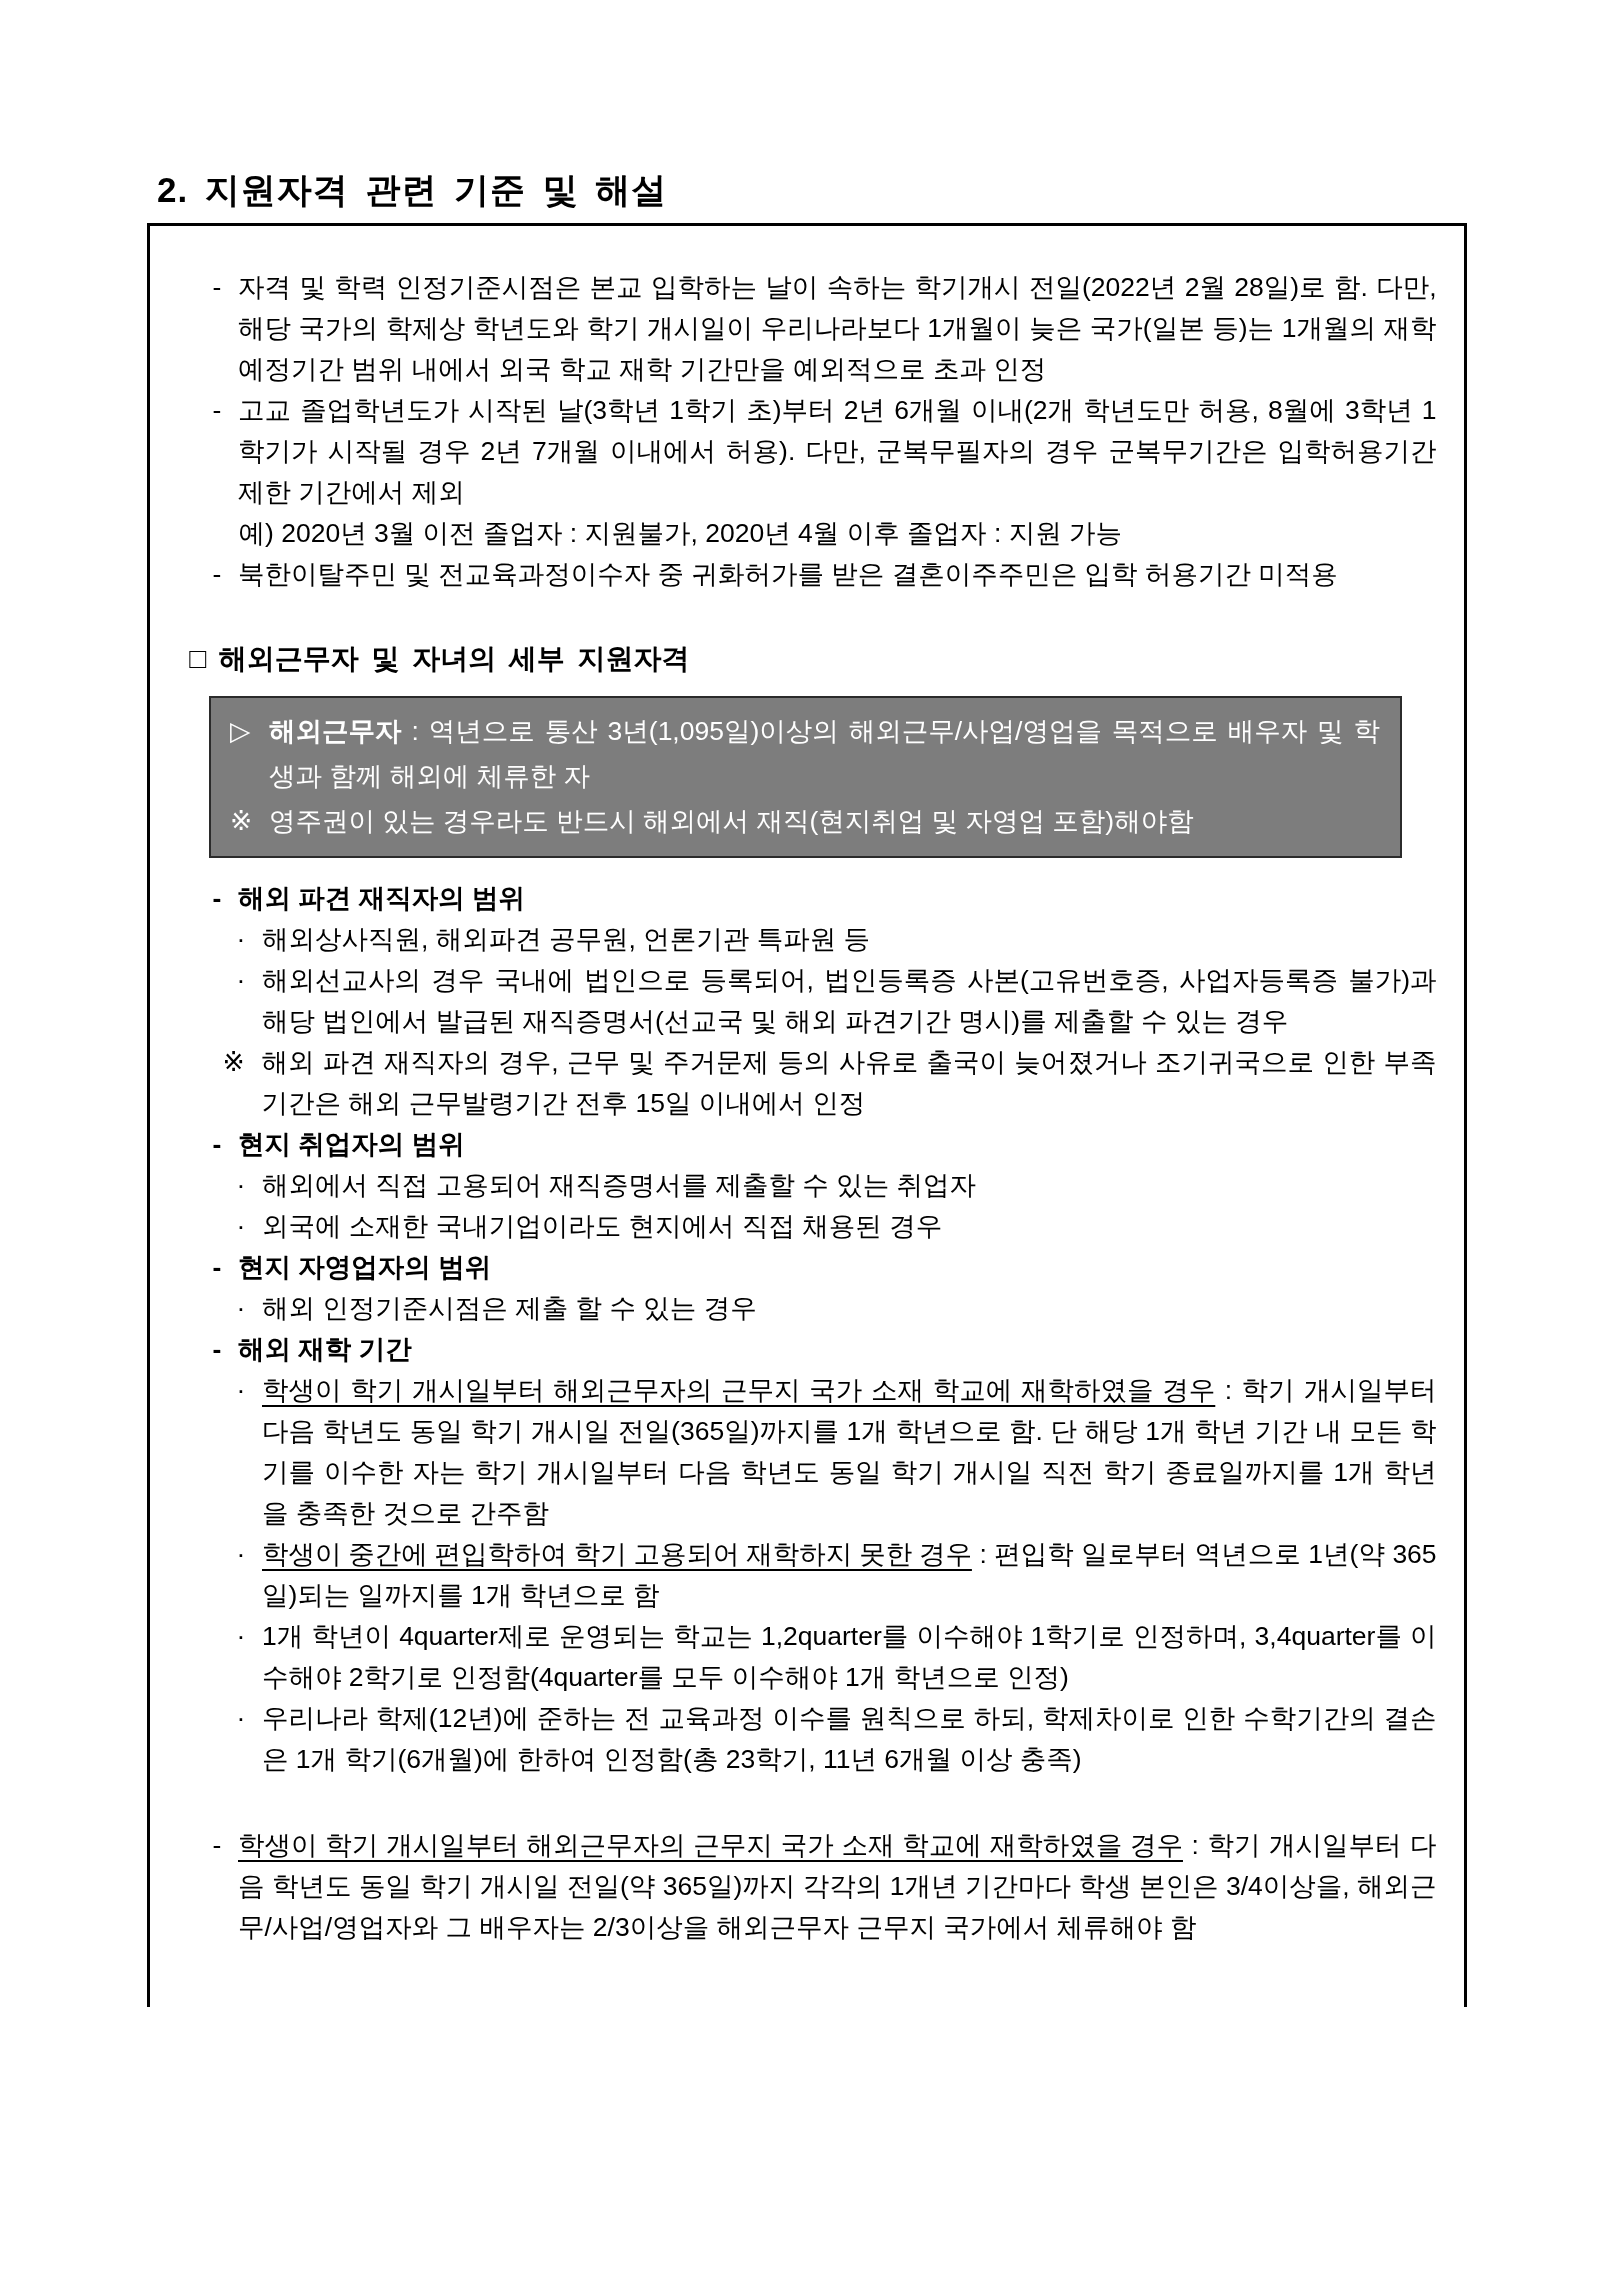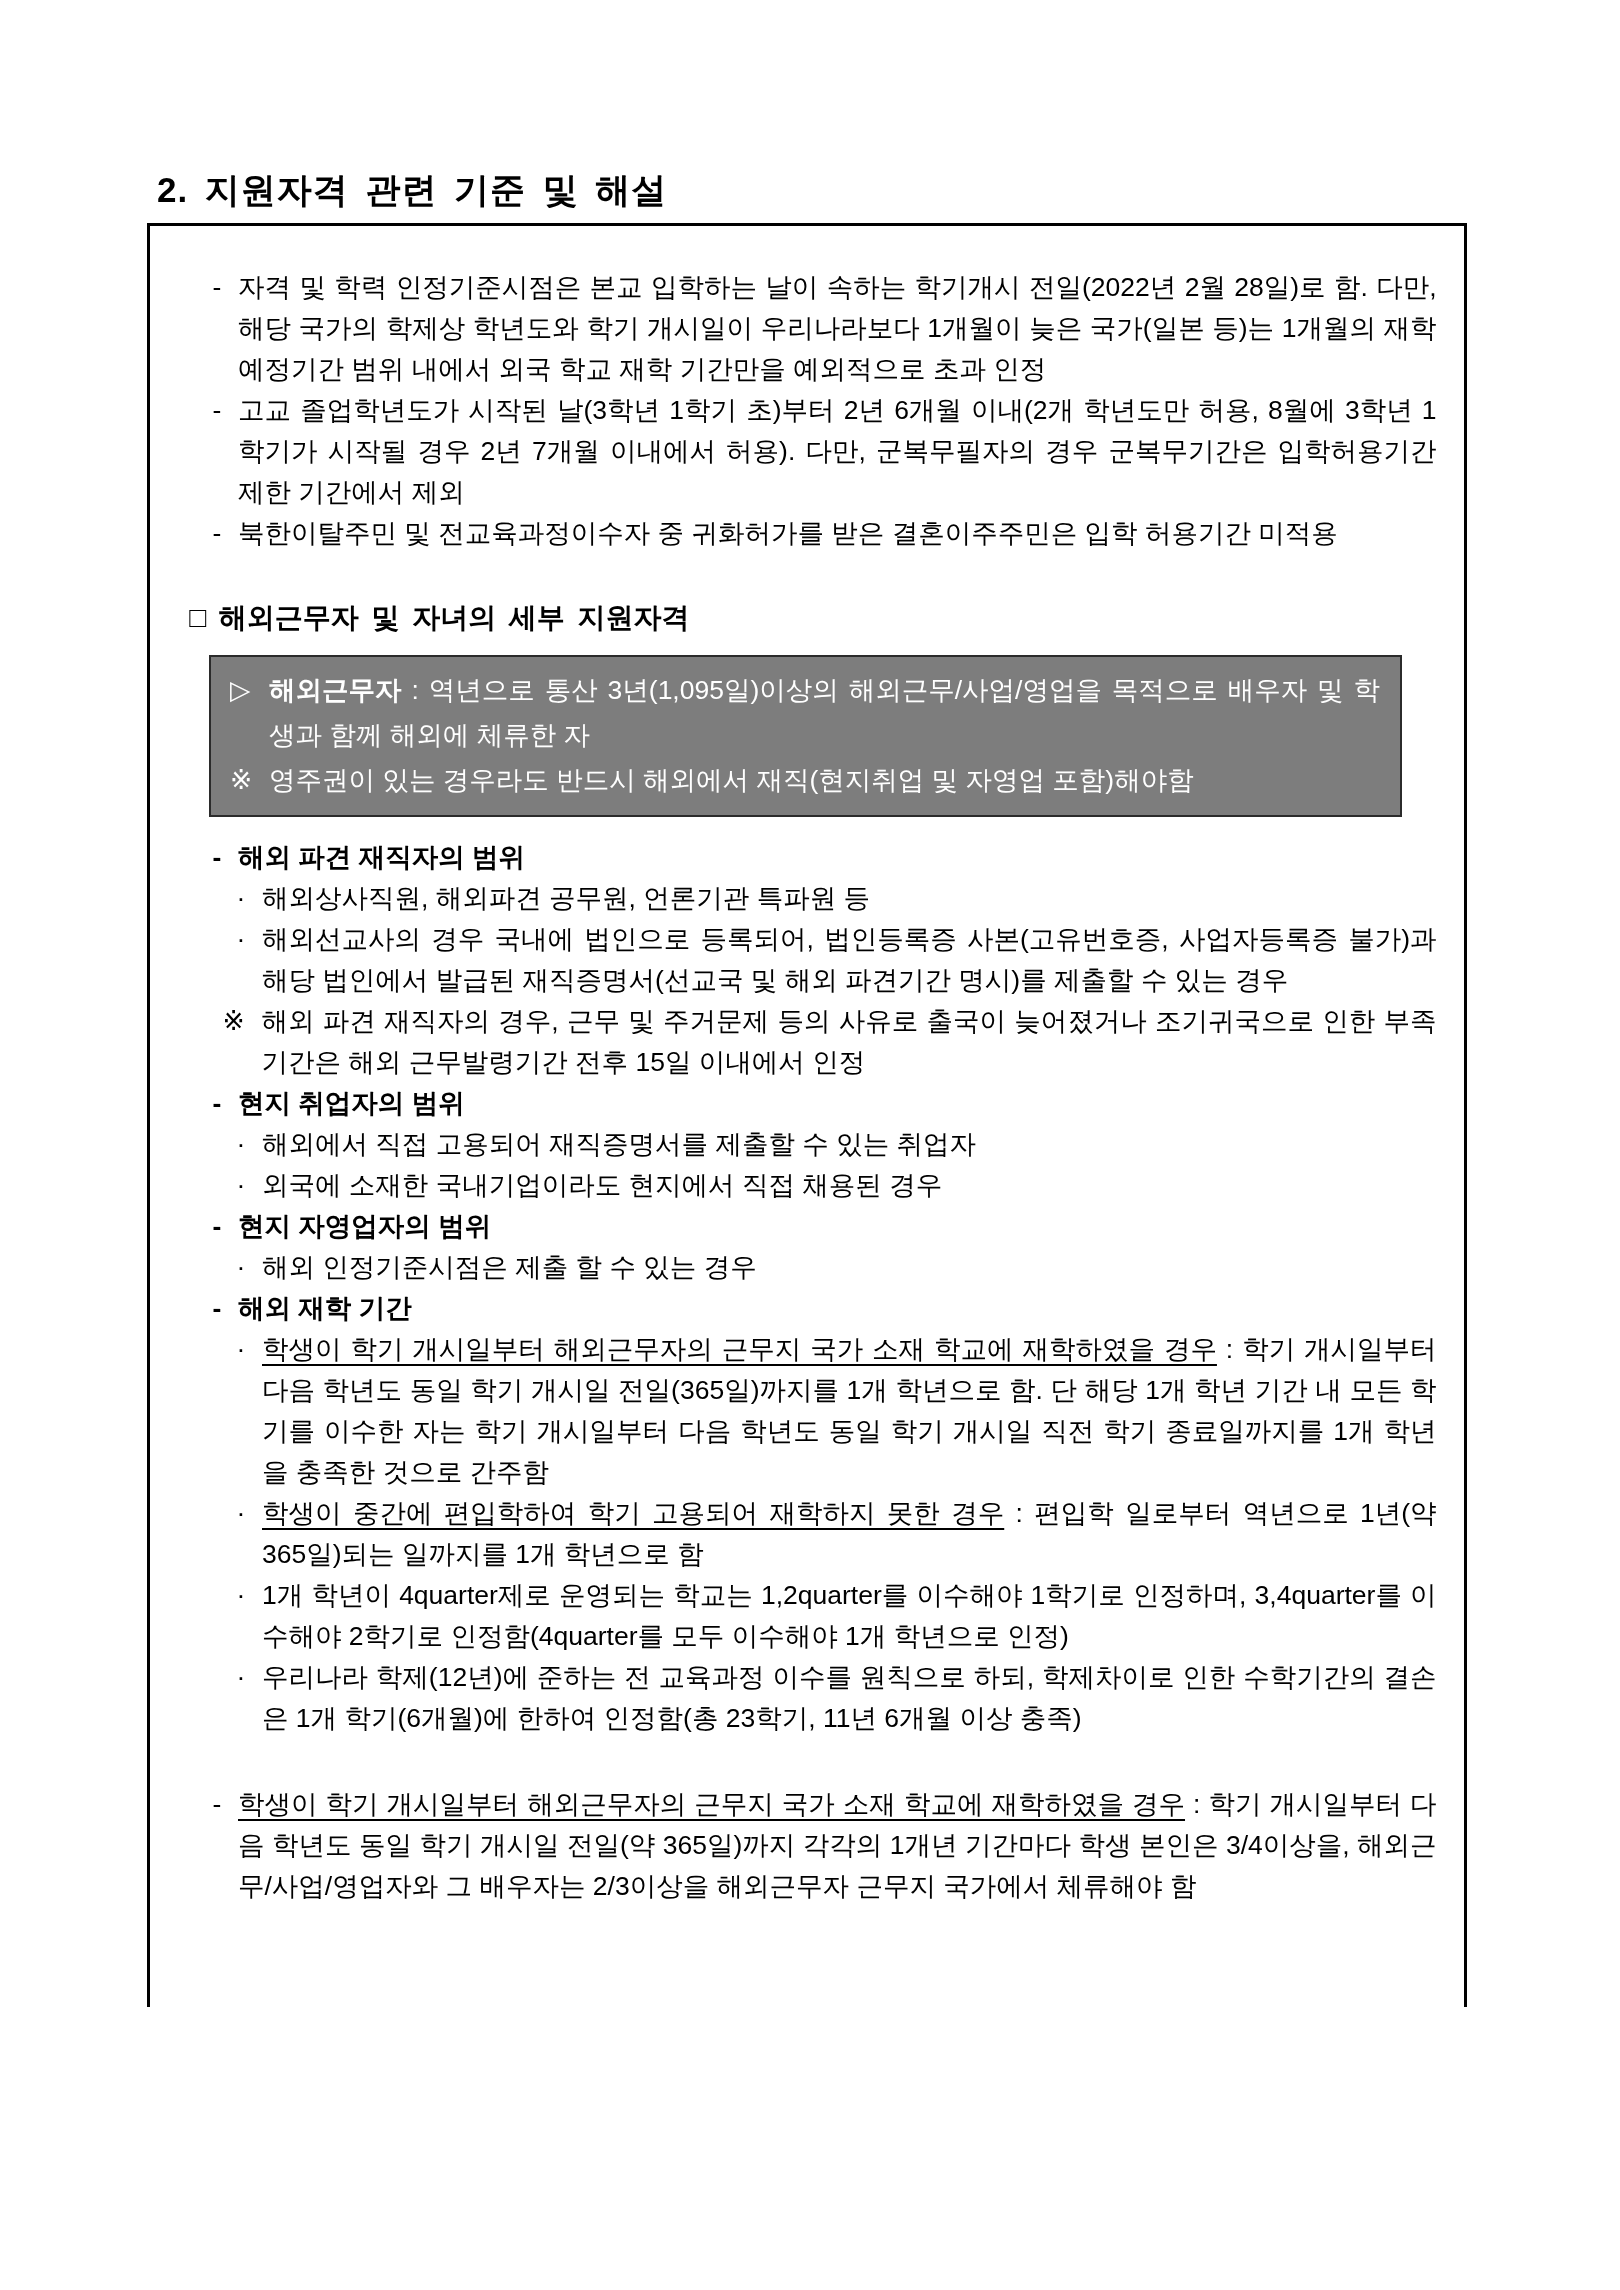--- a/index.html
+++ b/index.html
@@ -46,21 +46,21 @@
   .ex   { margin-left:65px; }
 
   .lvl2 { margin-left:63px; }
   .lvl2 > .m { width:25.5px; }
 
   .note2 { margin-left:49px; }
   .note2 > .m { width:39px; }
 
   .bold { font-weight:bold; }
 
-  u { text-decoration:underline; text-underline-offset:5.9px; }
+  u { text-decoration:underline; text-underline-offset:5.9px;font-family:Liberation Serif, serif; }
 
   .callout {
     background:#7d7d7d; color:#ffffff;
     border:2.9px solid #2b2b2b;
     margin:17.6px 35px 19.6px 35px;
     padding:11.8px 19.6px;
     font-size:26.5px; line-height:45px;
     text-align:justify;
   }
   .c-line { display:flex; align-items:flex-start; }
@@ -90,20 +90,23 @@
       <div class="para lvl1">
         <span class="m">-</span>
         <span class="t">자격 및 학력 인정기준시점은 본교 입학하는 날이 속하는 학기개시 전일(2022년 2월 28일)로 함. 다만, 해당 국가의 학제상 학년도와 학기 개시일이 우리나라보다 1개월이 늦은 국가(일본 등)는 1개월의 재학 예정기간 범위 내에서 외국 학교 재학 기간만을 예외적으로 초과 인정</span>
       </div>
 
       <div class="para lvl1">
         <span class="m">-</span>
         <span class="t">고교 졸업학년도가 시작된 날(3학년 1학기 초)부터 2년 6개월 이내(2개 학년도만 허용, 8월에 3학년 1학기가 시작될 경우 2년 7개월 이내에서 허용). 다만, 군복무필자의 경우 군복무기간은 입학허용기간 제한 기간에서 제외</span>
       </div>
 
+      <div class="para ex">
+        <span class="t">예) 2020년 3월 이전 졸업자 : 지원불가, 2020년 4월 이후 졸업자 : 지원 가능</span>
+      </div>
 
       <div class="para lvl1">
         <span class="m">-</span>
         <span class="t">북한이탈주민 및 전교육과정이수자 중 귀화허가를 받은 결혼이주주민은 입학 허용기간 미적용</span>
       </div>
     </section>
 
     <section class="sec">
       <h2 class="h2">□ 해외근무자 및 자녀의 세부 지원자격</h2>
 

